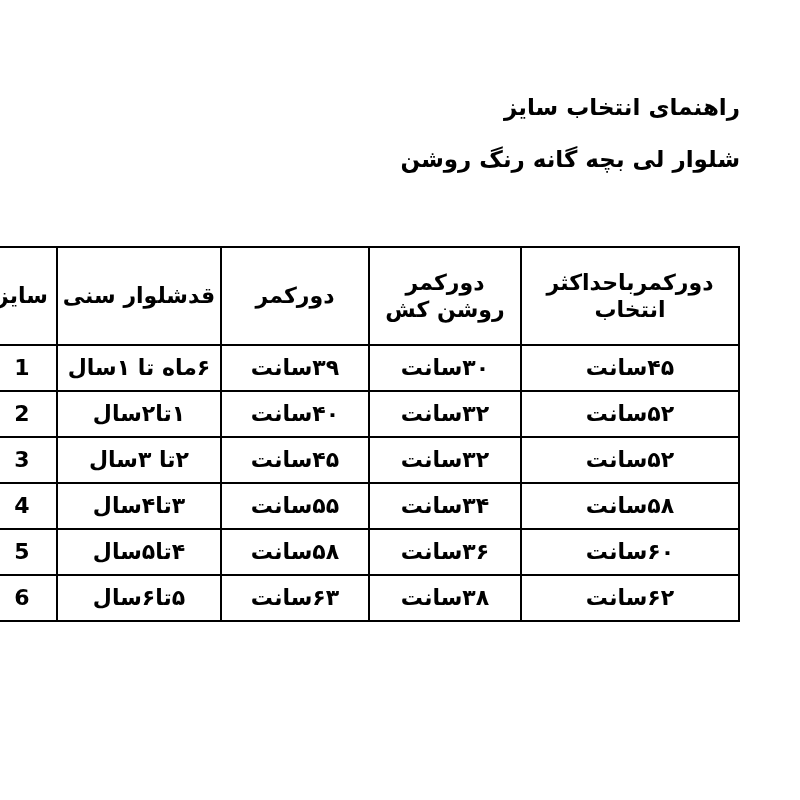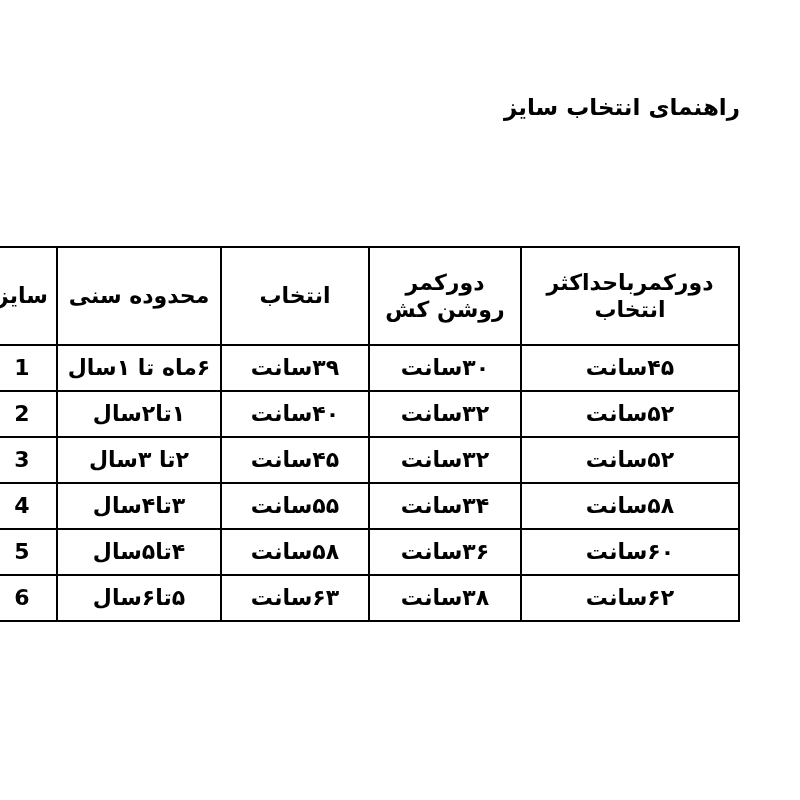--- a/index.html
+++ b/index.html
@@ -79,37 +79,38 @@
     font-weight: bold;
   }
 </style>
 </head>
 <body>
 
 <div class="page">
 
   <div class="title-block">
     <div class="title-line">راهنمای انتخاب سایز</div>
+    <div class="title-line second">شلوار لی بچه گانه رنگ روشن</div>
   </div>
 
   <div class="table-wrap">
     <table class="size-table">
       <colgroup>
         <col class="c-waistmax">
         <col class="c-waist">
         <col class="c-length">
         <col class="c-age">
         <col class="c-size">
       </colgroup>
       <thead>
         <tr>
           <th>دورکمرباحداکثر انتخاب</th>
           <th>دورکمر روشن کش</th>
-          <th>انتخاب</th>
-          <th>محدوده سنی</th>
+          <th>دورکمر</th>
+          <th>قدشلوار سنی</th>
           <th>سایز</th>
         </tr>
       </thead>
       <tbody>
         <tr>
           <td>۴۵سانت</td>
           <td>۳۰سانت</td>
           <td>۳۹سانت</td>
           <td>۶ماه تا ۱سال</td>
           <td class="num-cell">1</td>

